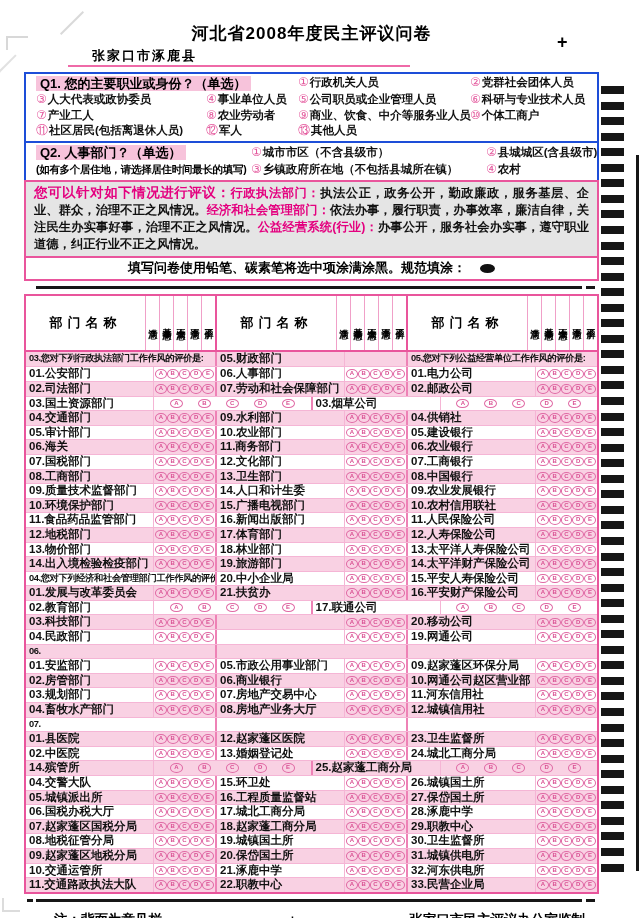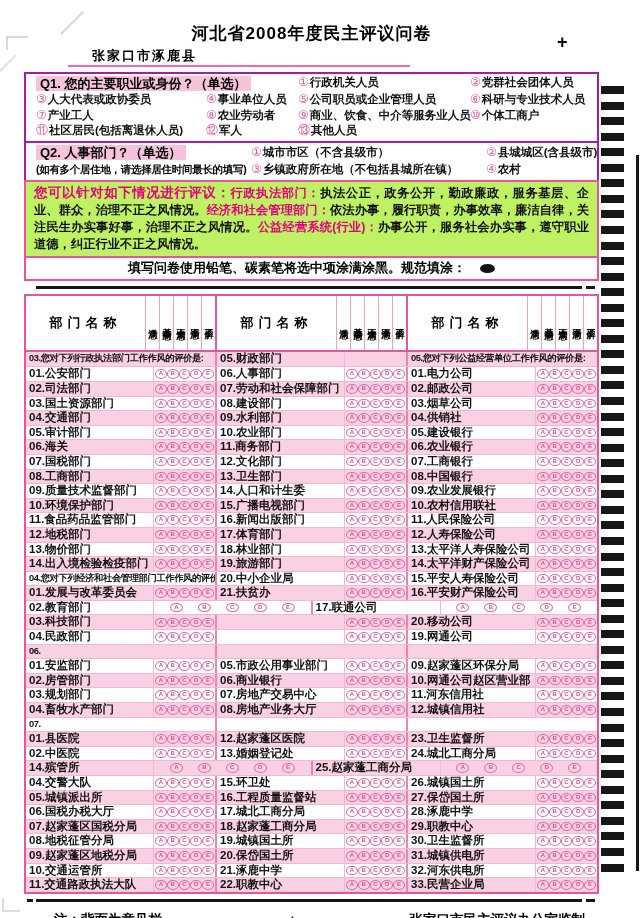--- a/index.html
+++ b/index.html
@@ -14,32 +14,32 @@
 
   
   .tmark{position:absolute;left:601px;width:23px;height:8px;background:#161616;}
   .vline{position:absolute;left:636px;top:155px;width:3px;height:716px;background:#161616;}
 
   .sheet{position:relative;width:575px;margin-left:24px;}
   .title{ text-align:center;font-size:17px;font-weight:bold;letter-spacing:1px;padding-top:22px;color:#000;}
   .plus-top{position:absolute;left:557px;top:32px;font-size:18px;font-weight:bold;}
   .region{margin:2px 0 5px 44px;width:318px;border-bottom:2px solid #ef6aa8;font-size:13px;padding-left:24px;letter-spacing:2px;font-weight:600;}
 
-  .qbox{border:2px solid #a21caf;padding:1px 0 2px 10px;background:#fff;}
+  .qbox{border:2px solid #1d4ed8;padding:1px 0 2px 10px;background:#fff;}
   .qbox + .qbox, .nbox, .fbox{margin-top:-2px;}
   .qgrid1{display:grid;grid-template-columns:170px 92px 172px auto;line-height:15.8px;}
   .qgrid2{display:grid;grid-template-columns:215px 235px auto;line-height:16.2px;}
   .qlabel{grid-column:1/3;grid-row:1;}
   .q2label{grid-column:1;grid-row:1;}
   .hl{background:#f7c3db;font-weight:bold;font-size:13px;padding:0 4px;}
   .q2note{grid-column:1;grid-row:2;font-size:10.5px;font-weight:600;letter-spacing:-0.3px;white-space:nowrap;}
   .opt{font-size:11.5px;font-weight:600;white-space:nowrap;color:#111;}
   .onum{color:#e4589d;font-size:12px;margin-right:1px;font-weight:normal;}
 
-  .nbox{border:2px solid #e9559c;padding:2px 8px 3px 8px;line-height:15.3px;text-align:justify;background:#bef264;}
+  .nbox{border:2px solid #e9559c;padding:2px 8px 3px 8px;line-height:15.3px;text-align:justify;background:#e5e5e5;}
   .seg-title{color:#e4007f;font-weight:bold;font-size:13.5px;}
   .seg-m{color:#e4007f;font-weight:bold;font-size:12.3px;}
   .seg-b{color:#111;font-weight:600;font-size:12.3px;}
 
   .fbox{border:2px solid #e9559c;height:21px;display:flex;align-items:center;justify-content:center;font-size:13px;font-weight:bold;background:#fff;}
   .fdot{width:15px;height:9px;background:#111;border-radius:50%;margin-left:14px;}
 
   .sep{position:relative;height:3px;background:#161616;margin:5px 17px 5px 12px;}
   .sep::after{content:"";position:absolute;right:-13px;top:0;width:9px;height:3px;background:#161616;}
   .sep.bottom::before{content:"";position:absolute;left:-9px;top:0;width:6px;height:3px;background:#161616;}
@@ -315,30 +315,20 @@
             <div class="nm">03.国土资源部门</div>
             <div class="bb">
               <span class="bubble">A</span>
               <span class="bubble">B</span>
               <span class="bubble">C</span>
               <span class="bubble">D</span>
               <span class="bubble">E</span>
             </div>
           </div>
           <div class="cg">
-            <div class="nm">08.建设部门</div>
-            <div class="bb">
-              <span class="bubble">A</span>
-              <span class="bubble">B</span>
-              <span class="bubble">C</span>
-              <span class="bubble">D</span>
-              <span class="bubble">E</span>
-            </div>
-          </div>
-          <div class="cg">
             <div class="nm">03.烟草公司</div>
             <div class="bb">
               <span class="bubble">A</span>
               <span class="bubble">B</span>
               <span class="bubble">C</span>
               <span class="bubble">D</span>
               <span class="bubble">E</span>
             </div>
           </div>
         </div>

